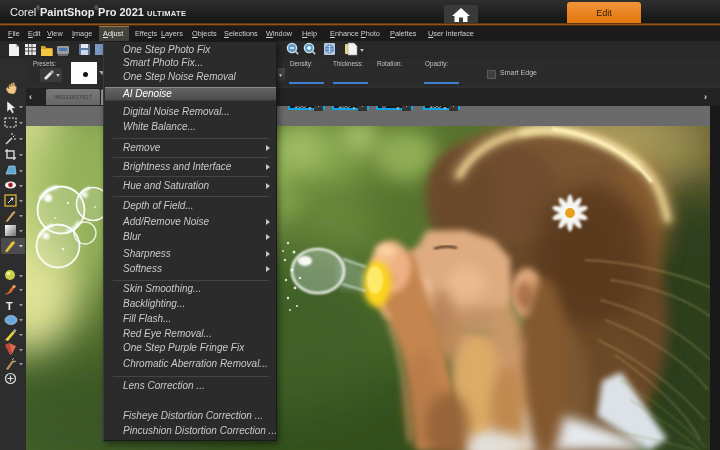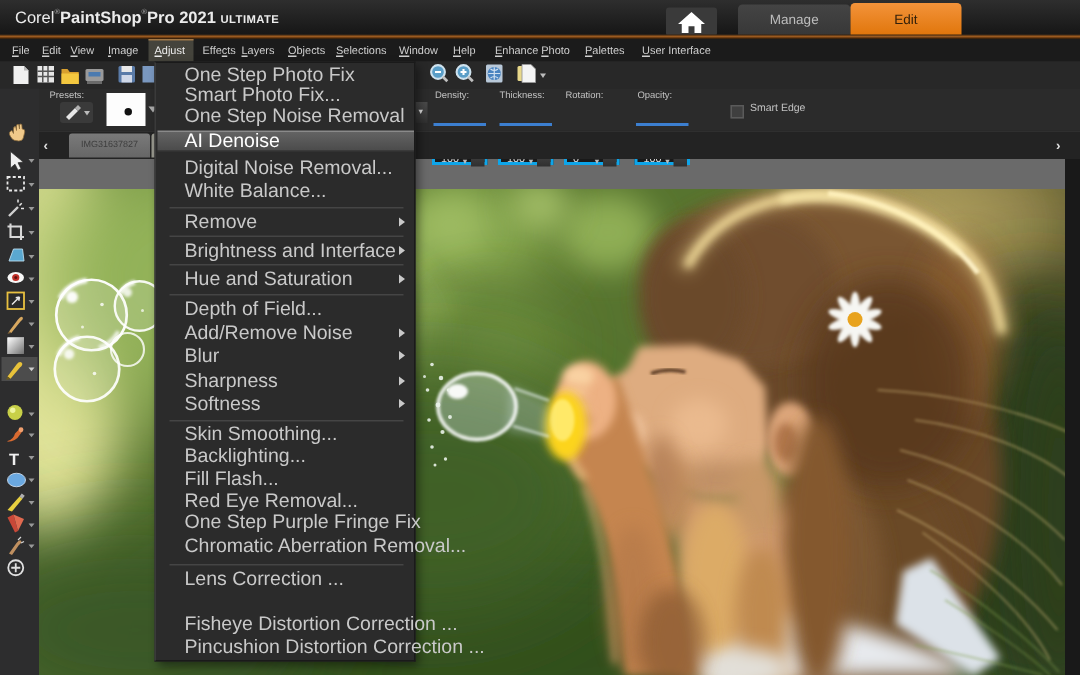--- a/index.html
+++ b/index.html
@@ -31,21 +31,21 @@
 
 #tabbar{left:26px;top:87px;width:694px;height:19px;background:#232323;border-top:1px solid #2f2f2f;}
 #doctab{left:46px;top:89px;width:54px;height:16px;background:linear-gradient(#7a7a7a,#666666);border-radius:2px 2px 0 0;color:#3d3d3d;font-size:6px;text-align:center;line-height:16px;}
 #doctab2{left:101px;top:89px;width:9px;height:16px;background:#99998f;border-radius:2px 0 0 0;}
 
 #graystrip{left:26px;top:106px;width:684px;height:20px;background:#6a6a6a;}
 #photo{left:26px;top:106px;width:684px;height:344px;}
 #rightbar{left:710px;top:106px;width:10px;height:344px;background:#191919;}
 
 #dropdown{left:103px;top:41px;width:174px;height:400px;background:#2b2b2b;border:1px solid #1a1a1a;border-left:1px solid #3a3a3a;box-shadow:2px 3px 6px rgba(0,0,0,0.45);}
-.dd-item{position:absolute;left:19px;color:#c9c9c9;font-size:13px;white-space:nowrap;height:14px;line-height:14px;}
+.dd-item{position:absolute;left:19px;color:#c9c9c9;font-size:10px;white-space:nowrap;height:14px;line-height:14px;font-style:italic;}
 .dd-sep{position:absolute;left:9px;width:156px;height:1px;background:#454545;}
 .dd-arr{position:absolute;left:162px;width:0;height:0;border-left:4px solid #c9c9c9;border-top:3px solid transparent;border-bottom:3px solid transparent;}
 #hl{position:absolute;left:1px;top:44.5px;width:171px;height:14px;background:linear-gradient(#636363,#4c4c4c);border-top:1px solid #8a8a8a;border-bottom:1px solid #3a3a3a;}
 </style></head>
 <body>
 <div id="app">
 
   <div class="abs" id="graystrip"></div>
   <div class="abs" id="photo">
     <svg width="684" height="344" viewBox="26 106 684 344">
@@ -227,21 +227,20 @@
       </g>
     </svg>
   </div>
   <div class="abs" id="rightbar"></div>
 
   <div class="abs" id="titlebar"></div>
   <div class="abs" id="title"><span style="font-weight:400">Corel</span><span style="font-size:5px;vertical-align:6px;color:#aaa">®</span><b>PaintShop</b><span style="font-size:5px;vertical-align:6px;color:#aaa">®</span><b>Pro 2021</b> <span style="font-size:7.5px;letter-spacing:0.3px"><b>ULTIMATE</b></span></div>
   <div class="abs" id="homebtn"><svg width="34" height="19" viewBox="0 0 34 19">
         <path d="M17 3 L26 11 L23.5 11 L23.5 17 L19 17 L19 12.5 L15 12.5 L15 17 L10.5 17 L10.5 11 L8 11 Z" fill="#ffffff"></path>
       </svg></div>
-  <div class="abs" id="tabManage">Manage</div>
   <div class="abs" id="tabEdit">Edit</div>
   <div class="abs" id="orangeline"></div>
 
   <div class="abs" id="menubar">
     <div class="mi" style="left:8px"><u>F</u>ile</div>
     <div class="mi" style="left:28px"><u>E</u>dit</div>
     <div class="mi" style="left:47px"><u>V</u>iew</div>
     <div class="mi" style="left:72px"><u>I</u>mage</div>
     <div class="abs" id="adjBox"></div>
     <div class="mi" style="left:103px;color:#ececec"><u>A</u>djust</div>

